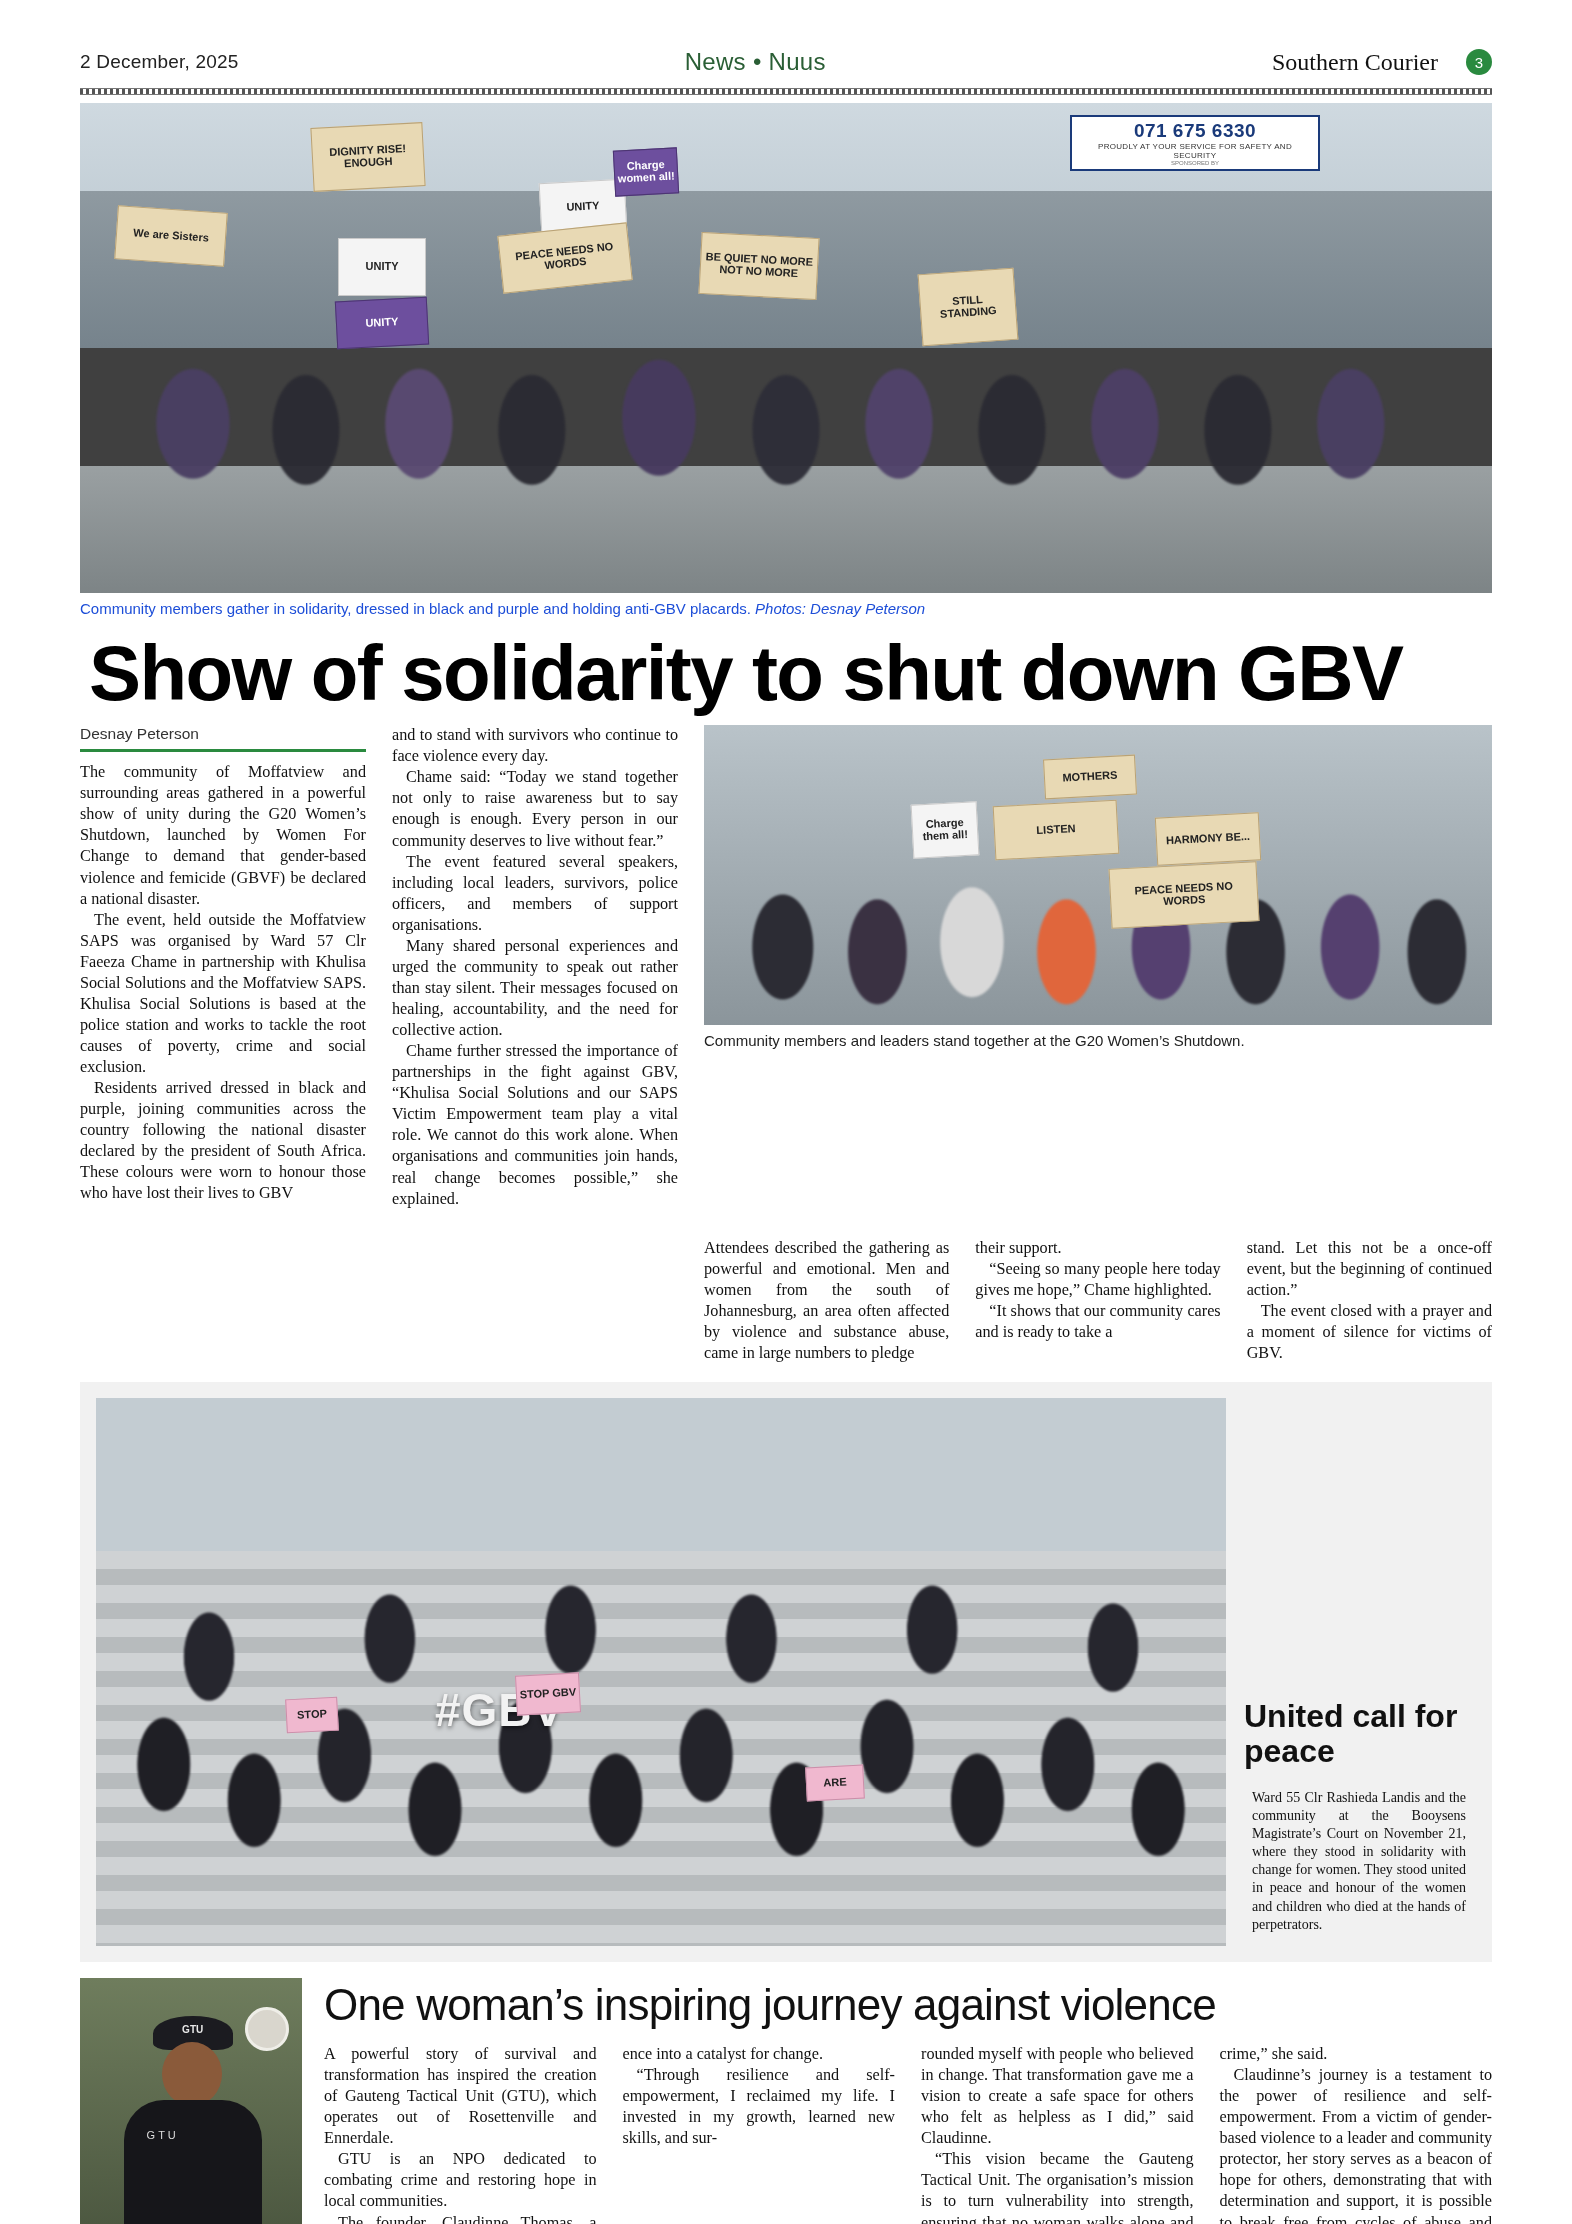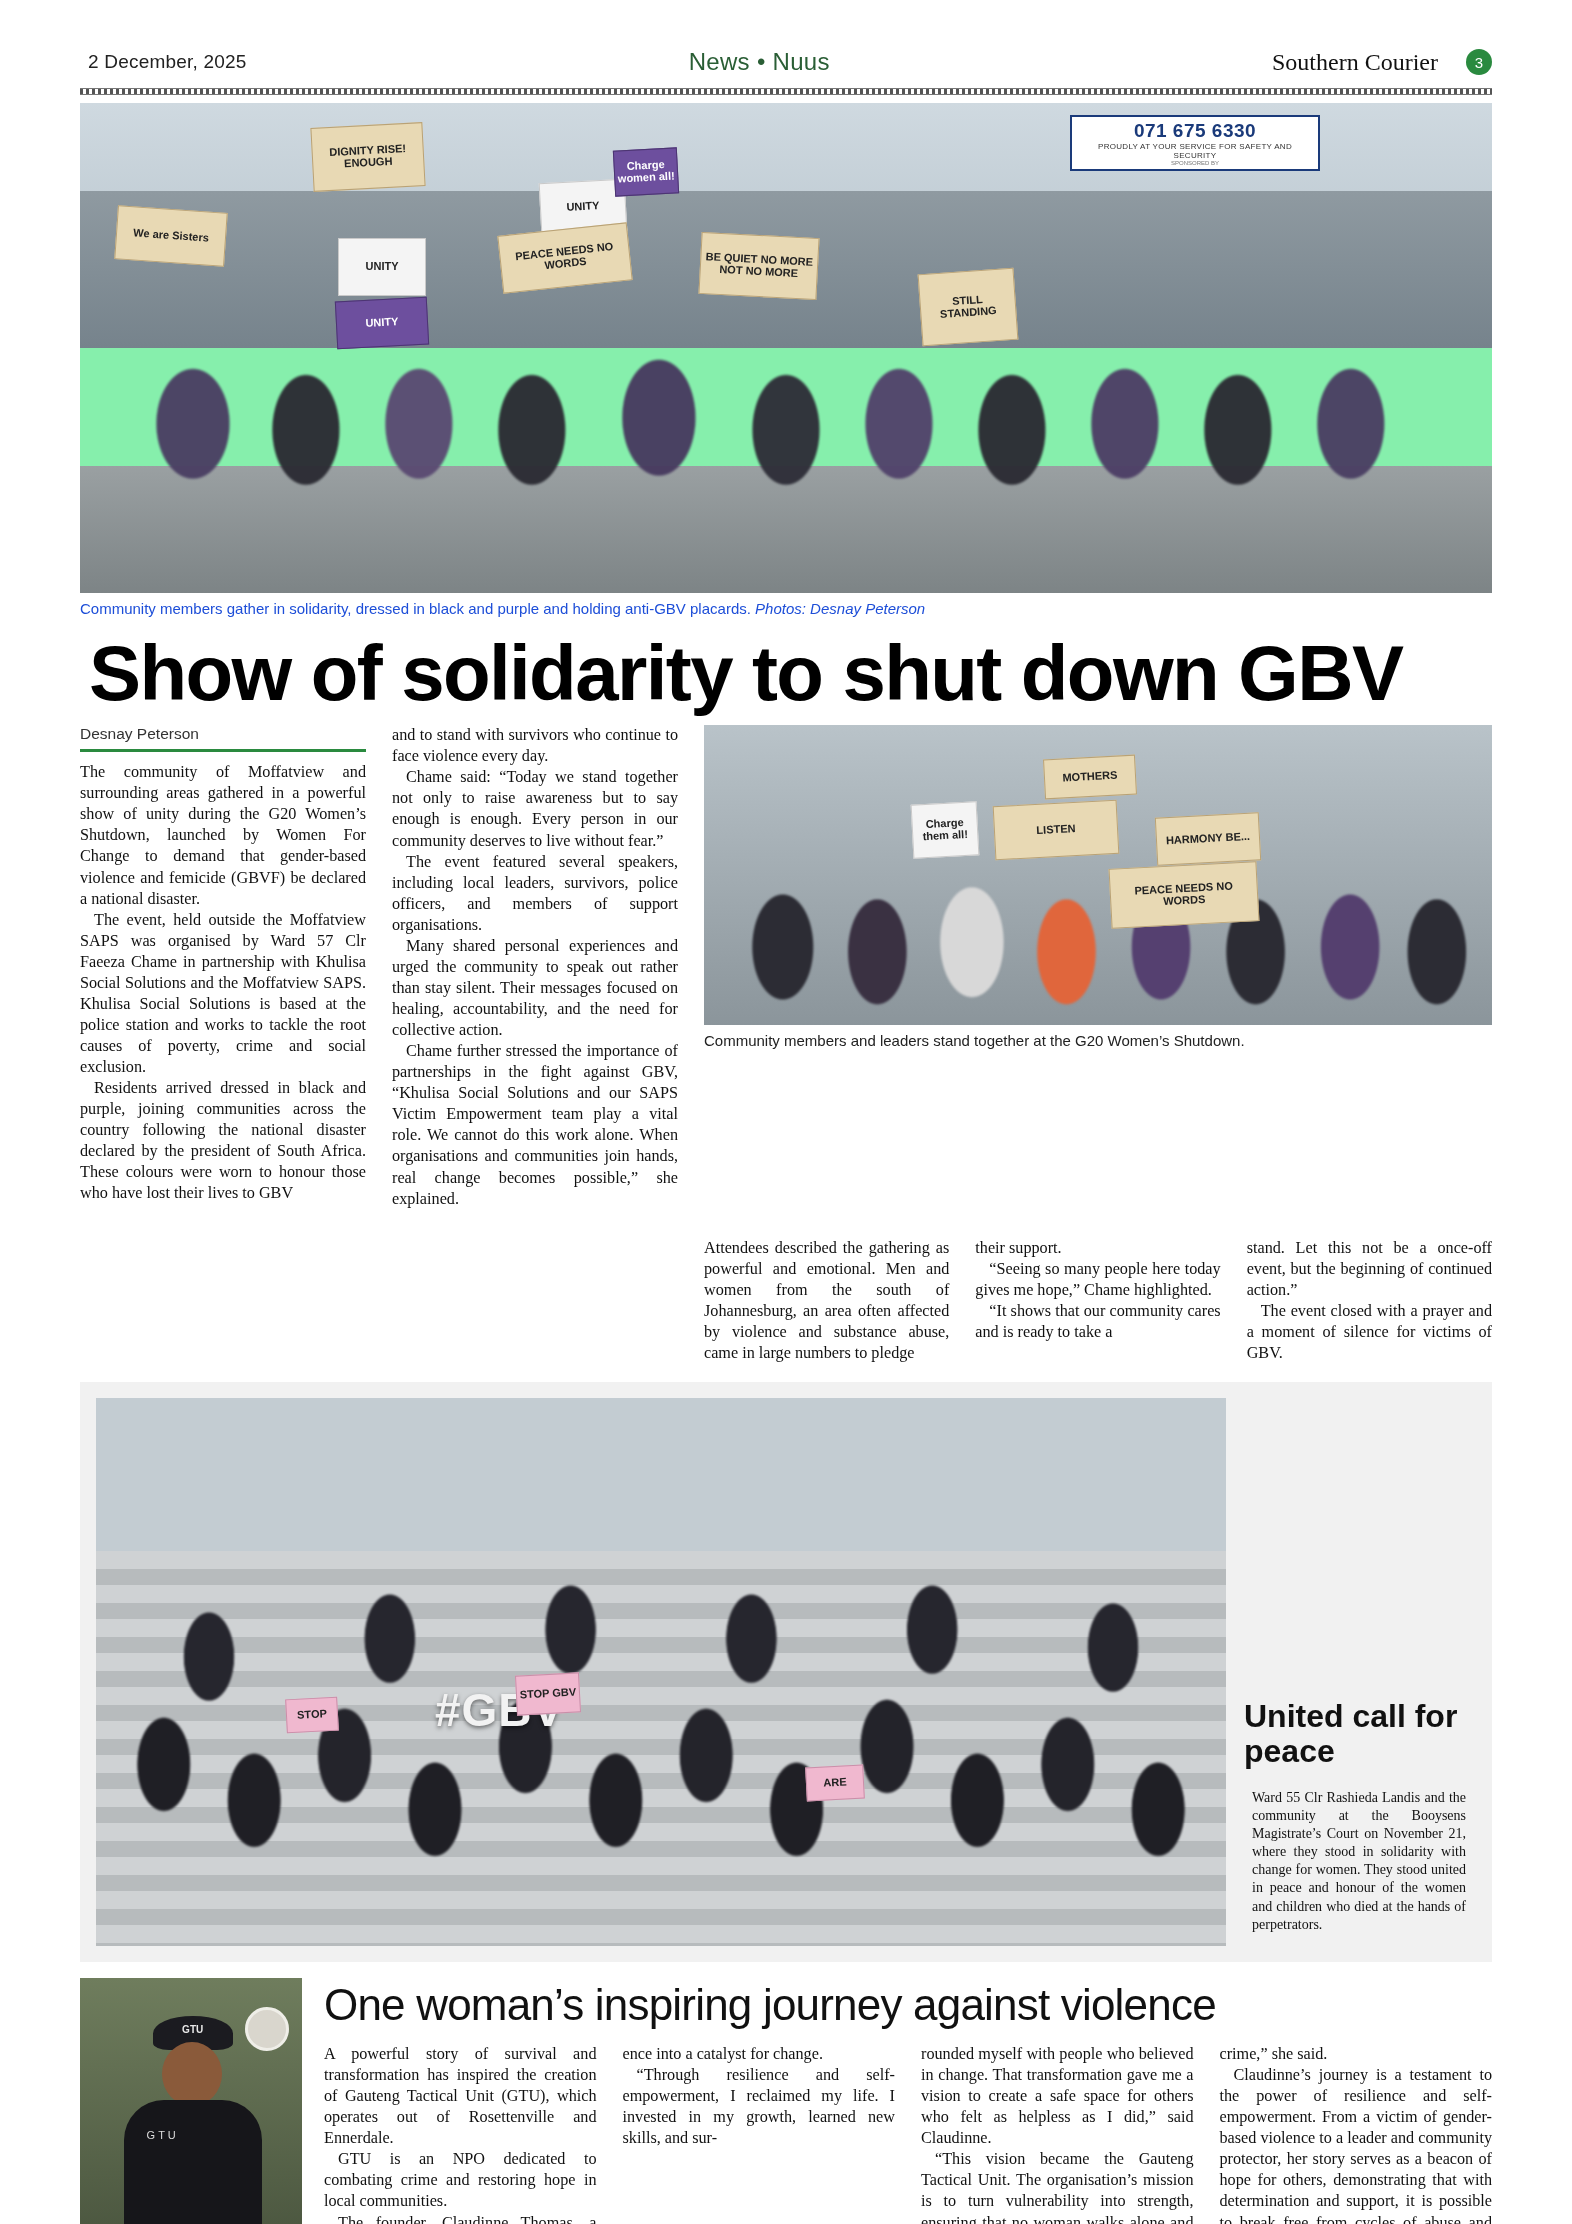--- a/index.html
+++ b/index.html
@@ -24,21 +24,20 @@
     display: flex;
     align-items: center;
     justify-content: space-between;
     font-family: "Liberation Sans", sans-serif;
     padding-bottom: 8px;
   }
   .masthead .date {
     font-size: 19px;
     color: #222;
     letter-spacing: 0.2px;
-    margin-left: 8px;
   }
   .masthead .section {
     font-size: 24px;
     color: #2a5e35;
     letter-spacing: 0.3px;
   }
   .masthead .right {
     display: flex;
     align-items: center;
     gap: 28px;
@@ -68,21 +67,21 @@
     background-position: 0 2px;
   }
 
   
   .hero {
     margin-top: 8px;
     width: 1412px;
     height: 490px;
     position: relative;
     overflow: hidden;
-    background: #86efac;
+    background: #404040;
   }
   .hero .sky {
     position:absolute; left:0; top:0; width:100%; height:38%;
     background: linear-gradient(#cfd9e0, #b9c6ce);
   }
   .hero .wall {
     position:absolute; left:0; top:18%; width:100%; height:32%;
     background: linear-gradient(#8f9aa1,#76838c);
   }
   .hero .ground {

